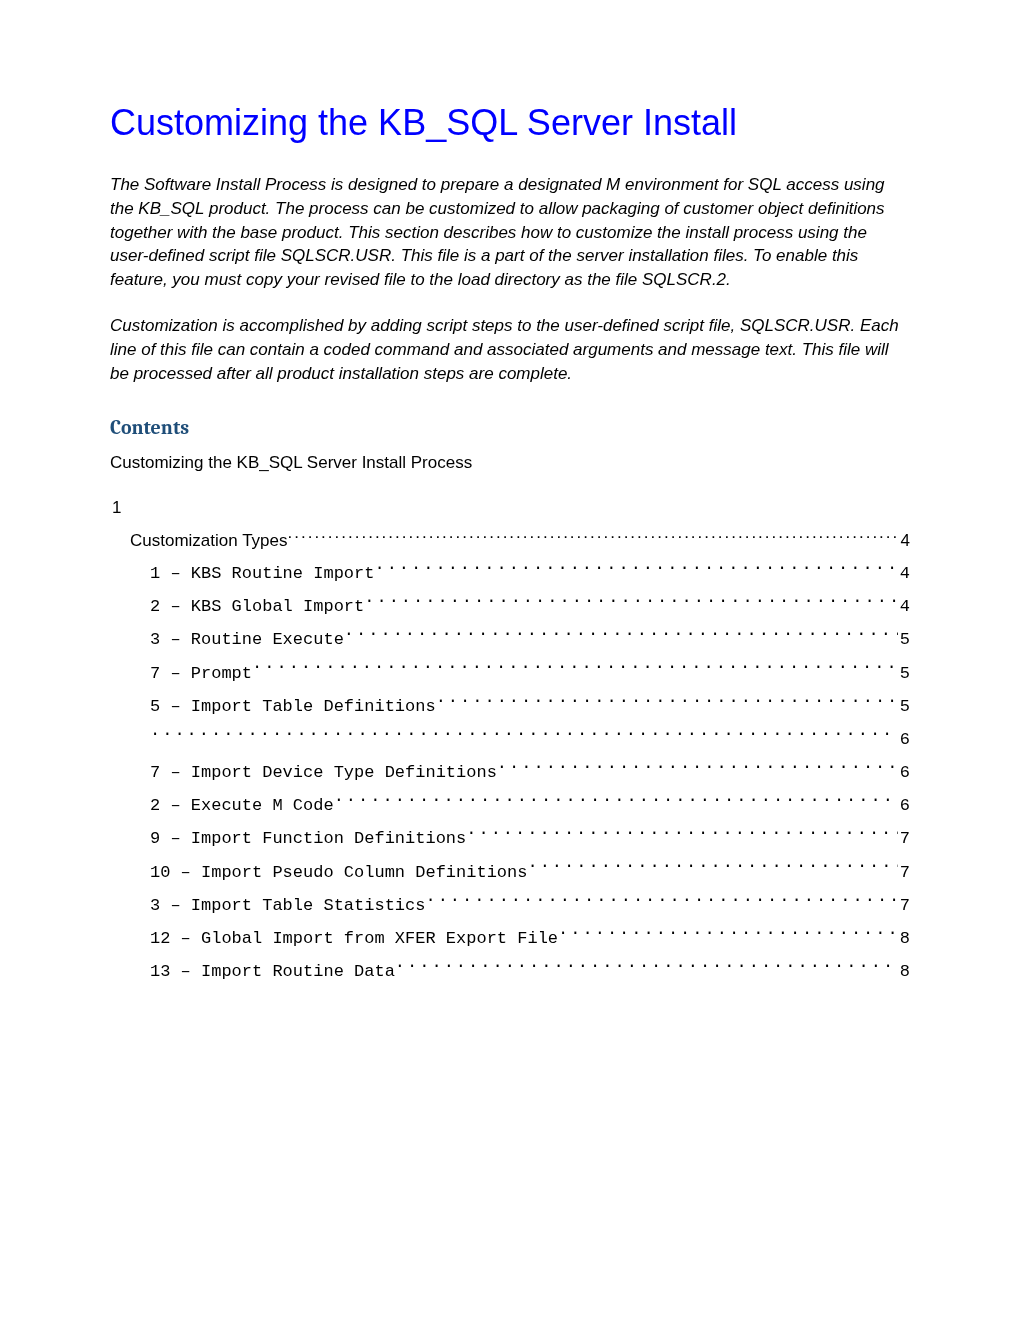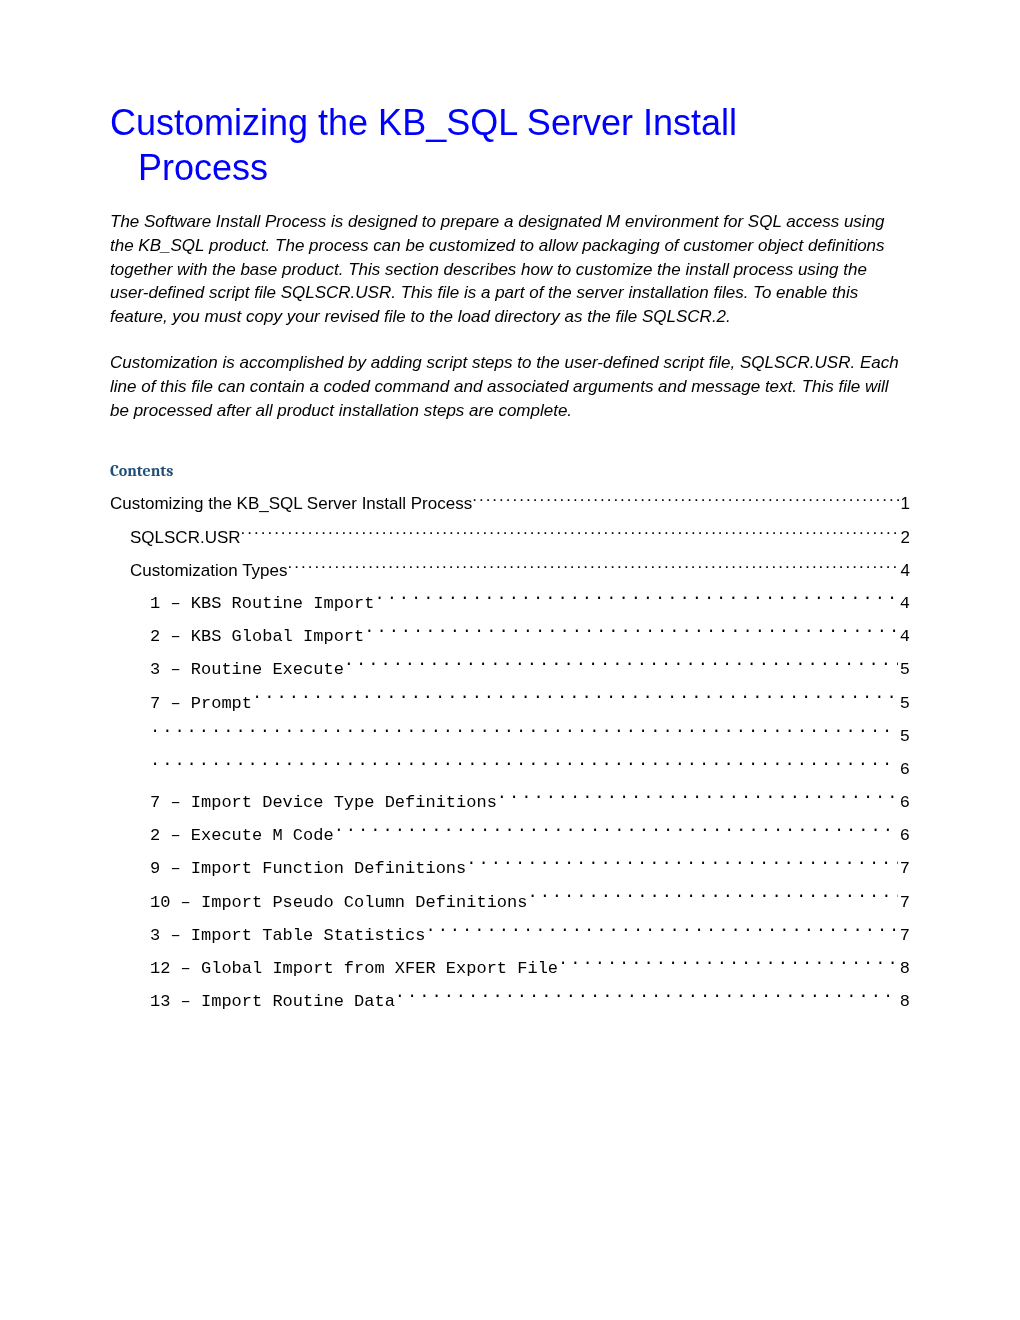--- a/index.html
+++ b/index.html
@@ -13,53 +13,53 @@
       background: #ffffff;
       font-family: Arial, Helvetica, sans-serif;
       padding: 100px 110px 0 110px;
       color: #000000;
     }
     .page-title {
       color: #0000ff;
       font-size: 36px;
       font-weight: normal;
       line-height: 1.25;
-      margin-bottom: 20px;
+      margin-bottom: 28px;
       padding-left: 0;
     }
     .page-title .line2 {
       padding-left: 28px;
       display: block;
     }
     .body-para {
       font-size: 17px;
       line-height: 1.4;
       margin-bottom: 22px;
       color: #000000;
       font-style: italic;
     }
     .contents-heading {
       color: #1f4e79;
       font-family: Cambria, Georgia, serif;
-      font-size: 16px;
+      font-size: 20px;
       font-weight: bold;
-      margin-top: 40px;
+      margin-top: 31px;
       margin-bottom: 10px;
     }
     .toc {
       font-size: 17px;
     }
     .toc-row {
       display: flex;
       align-items: baseline;
       white-space: nowrap;
       margin-bottom: 6px;
       line-height: 1.6;
     }
-    .toc-row.level-0 { padding-left: 0; }
+    .toc-row.level-0 { padding-left: 0; flex-direction: column; }
     .toc-row.level-1 { padding-left: 20px; }
     .toc-row.level-2 { padding-left: 40px; font-family: Liberation Mono, monospace; }
     .toc-label {
       flex: 0 0 auto;
     }
     .toc-dots {
       flex: 1 1 auto;
       overflow: hidden;
       position: relative;
       height: 1em;
@@ -75,39 +75,33 @@
     .toc-page {
       flex: 0 0 auto;
       padding-left: 2px;
     }
   </style>
 </head>
 <body>
 
 <h1 class="page-title">
   <span>Customizing the KB_SQL Server Install</span>
-  <span class="line2">Process</span>
 </h1>
 
 <p class="body-para">The Software Install Process is designed to prepare a designated M environment for SQL access using the KB_SQL product.  The process can be customized to allow packaging of customer object definitions together with the base product.  This section describes how to customize the install process using the user-defined script file SQLSCR.USR.  This file is a part of the server installation files.  To enable this feature, you must copy your revised file to the load directory as the file SQLSCR.2.</p>
 
 <p class="body-para">Customization is accomplished by adding script steps to the user-defined script file, SQLSCR.USR.  Each line of this file can contain a coded command and associated arguments and message text.  This file will be processed after all product installation steps are complete.</p>
 
 <h2 class="contents-heading">Contents</h2>
 
 <div class="toc" id="toc-container">
     <div class="toc-row level-0">
       <span class="toc-label">Customizing the KB_SQL Server Install Process</span>
       <span class="toc-dots"></span>
       <span class="toc-page">1</span>
-    </div>
-    <div class="toc-row level-1">
-      <span class="toc-label">SQLSCR.USR</span>
-      <span class="toc-dots"></span>
-      <span class="toc-page">2</span>
     </div>
     <div class="toc-row level-1">
       <span class="toc-label">Customization Types</span>
       <span class="toc-dots"></span>
       <span class="toc-page">4</span>
     </div>
     <div class="toc-row level-2">
       <span class="toc-label">1 – KBS Routine Import</span>
       <span class="toc-dots"></span>
       <span class="toc-page">4</span>
@@ -121,20 +115,21 @@
       <span class="toc-label">3 – Routine Execute</span>
       <span class="toc-dots"></span>
       <span class="toc-page">5</span>
     </div>
     <div class="toc-row level-2">
       <span class="toc-label">7 – Prompt</span>
       <span class="toc-dots"></span>
       <span class="toc-page">5</span>
     </div>
     <div class="toc-row level-2">
+      <span class="toc-label">5 – Import Table Definitions</span>
       <span class="toc-dots"></span>
       <span class="toc-page">5</span>
     </div>
     <div class="toc-row level-2">
       <span class="toc-dots"></span>
       <span class="toc-page">6</span>
     </div>
     <div class="toc-row level-2">
       <span class="toc-label">7 – Import Device Type Definitions</span>
       <span class="toc-dots"></span>

